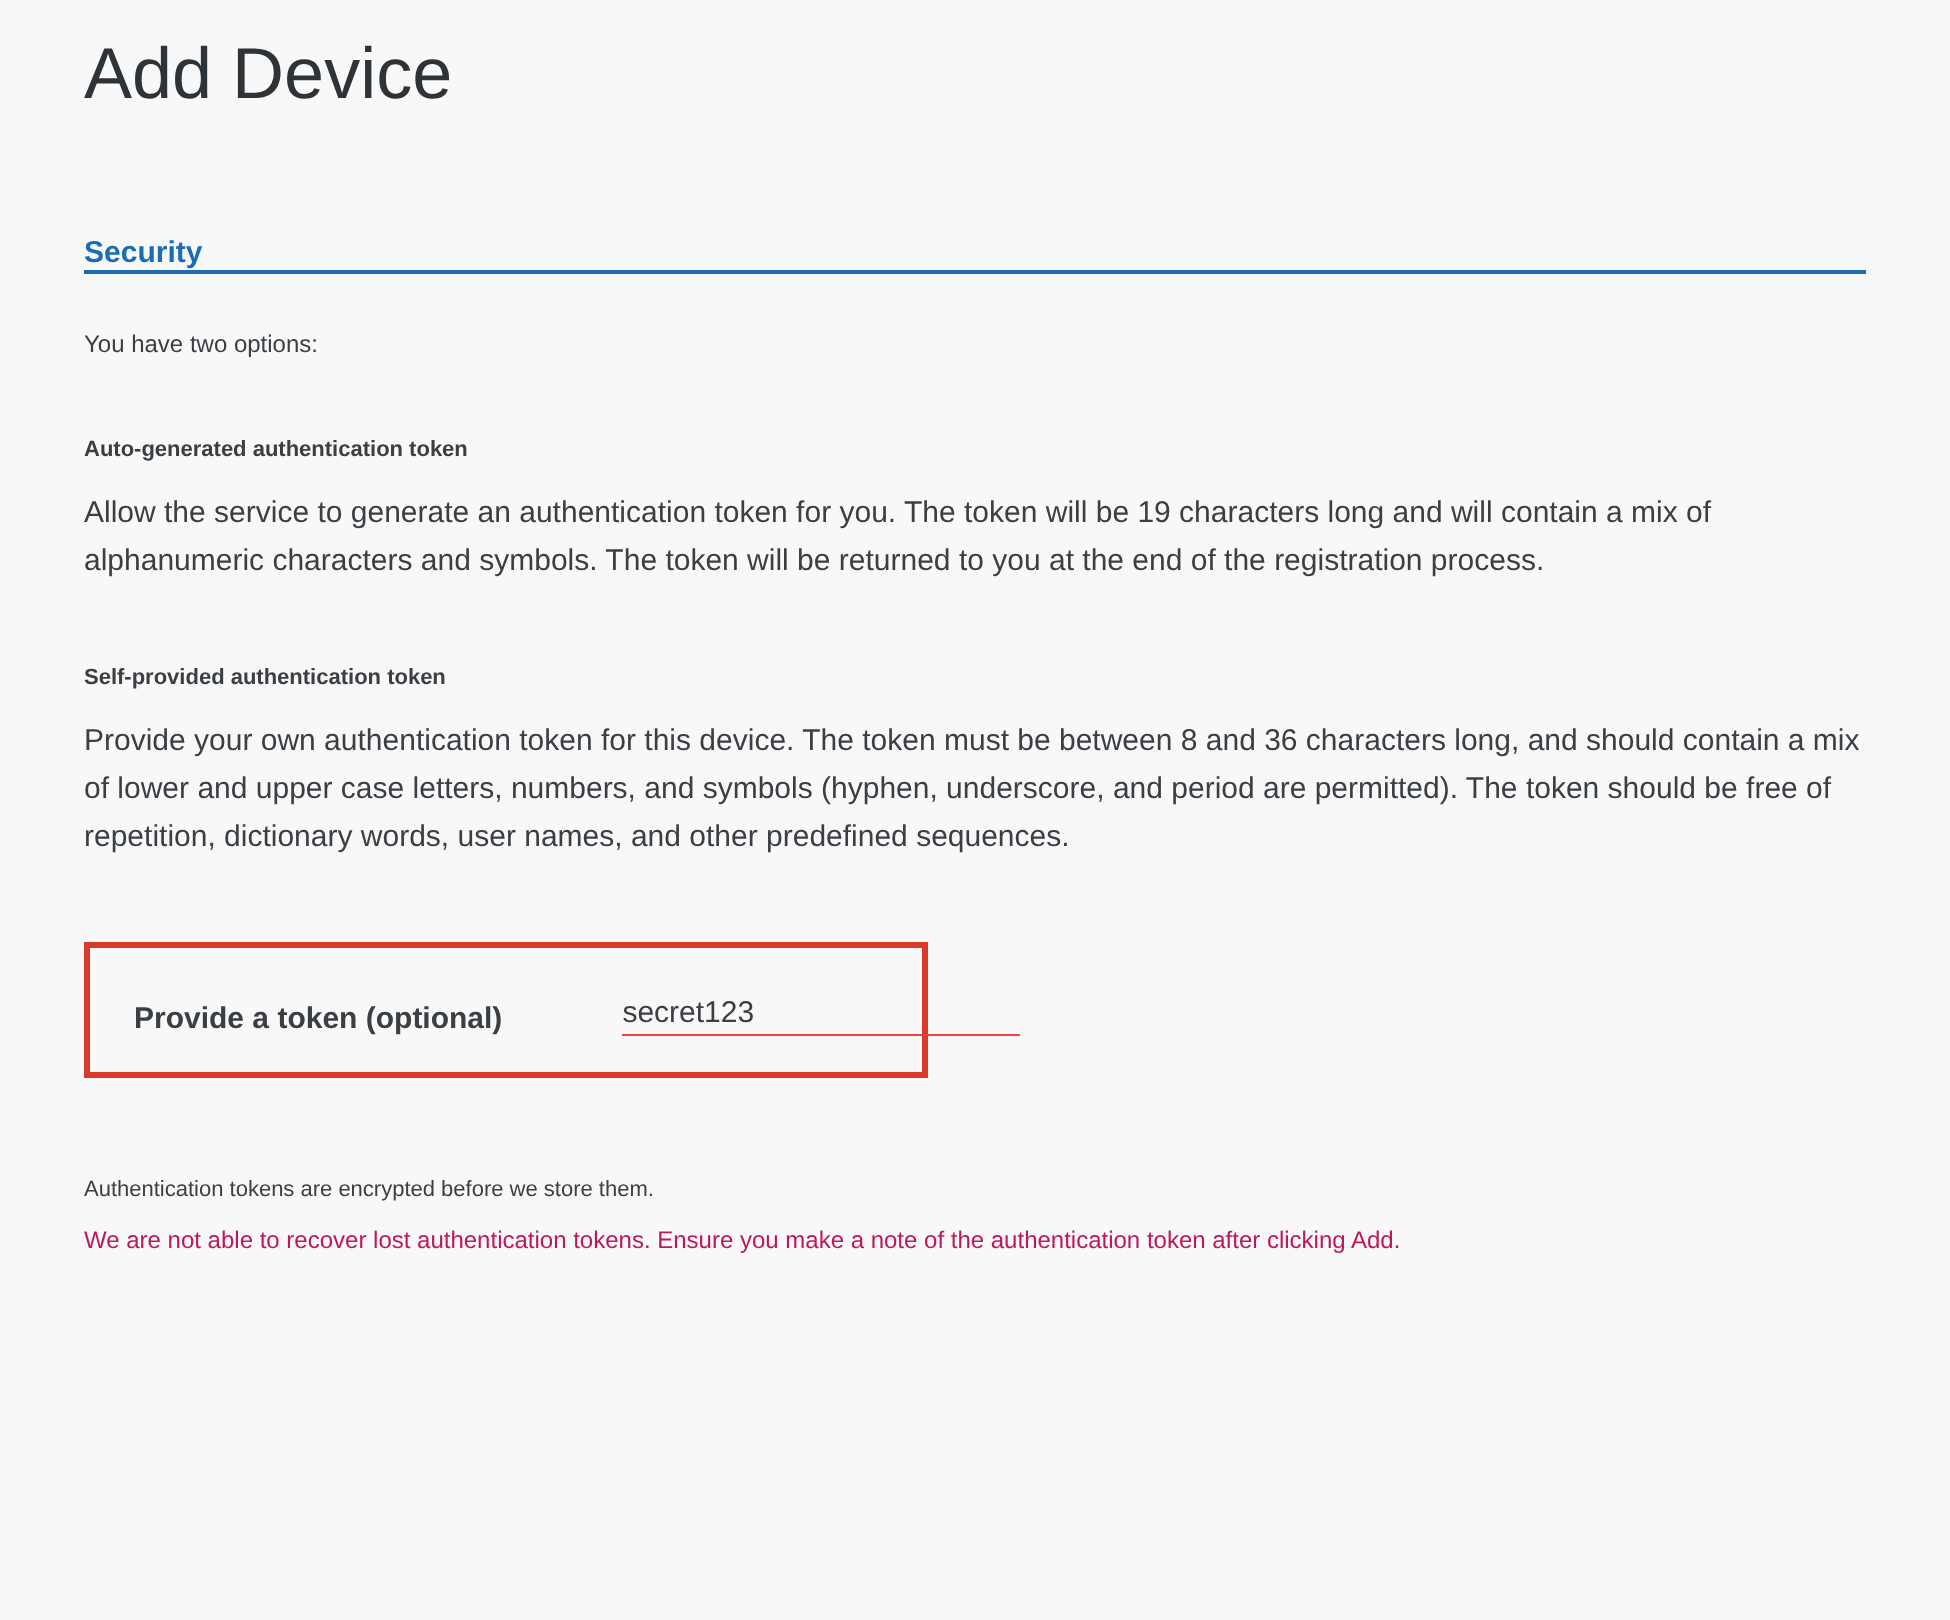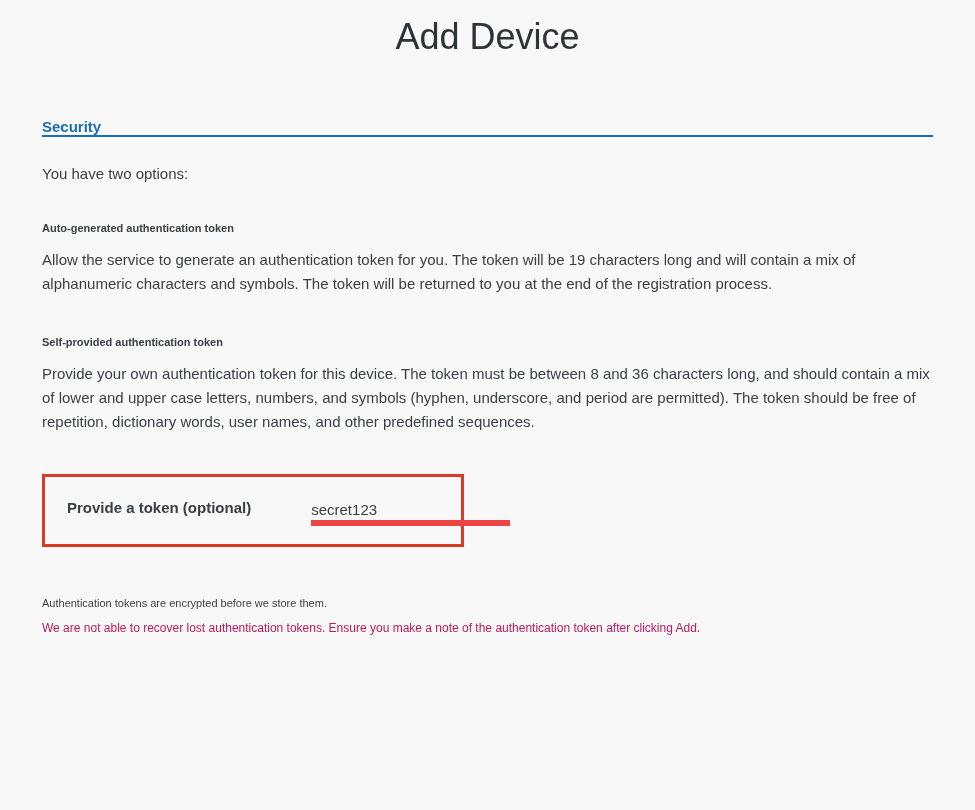--- a/index.html
+++ b/index.html
@@ -14,36 +14,35 @@
       width: 975px;
       height: 810px;
       padding: 10px 42px 0 42px;
     }
     h1.page-title {
       font-size: 36px;
       font-weight: 400;
       color: #2e3338;
       margin-top: 6px;
       margin-bottom: 60px;
-      text-align: center;
     }
     .section-label {
       color: #1b6db3;
       font-weight: 700;
       font-size: 15px;
       padding-bottom: 0;
     }
     .hr {
       border: none;
       border-top: 2px solid #1b6db3;
       margin-bottom: 28px;
     }
     .options-intro {
       margin-bottom: 40px;
-      font-size: 15px;
+      font-size: 12px;
       color: #3a3f44;
     }
     .option-heading {
       font-weight: 700;
       font-size: 11px;
       color: #3a3f44;
       margin-bottom: 14px;
     }
     .option-body {
       font-size: 15px;
@@ -53,31 +52,31 @@
     }
     .token-row-wrap {
       border: 3px solid #d93a2a;
       padding: 22px 16px 18px 22px;
       width: 422px;
       position: relative;
       margin-bottom: 50px;
     }
     .token-row-inner {
       display: flex;
-      align-items: flex-start;
+      align-items: flex-end;
     }
     .token-label {
       font-weight: 700;
       font-size: 15px;
       color: #3a3f44;
       white-space: nowrap;
     }
     .token-input {
       border: none;
-      border-bottom: 6px solid #ef4444;
+      border-bottom: 1px solid #ef4444;
       background: transparent;
       font-size: 15px;
       color: #3a3f44;
       padding: 2px 0 2px 0;
       margin-left: 60px;
       outline: none;
       font-family: inherit;
       width: 570px;
     }
     .enc-note {

